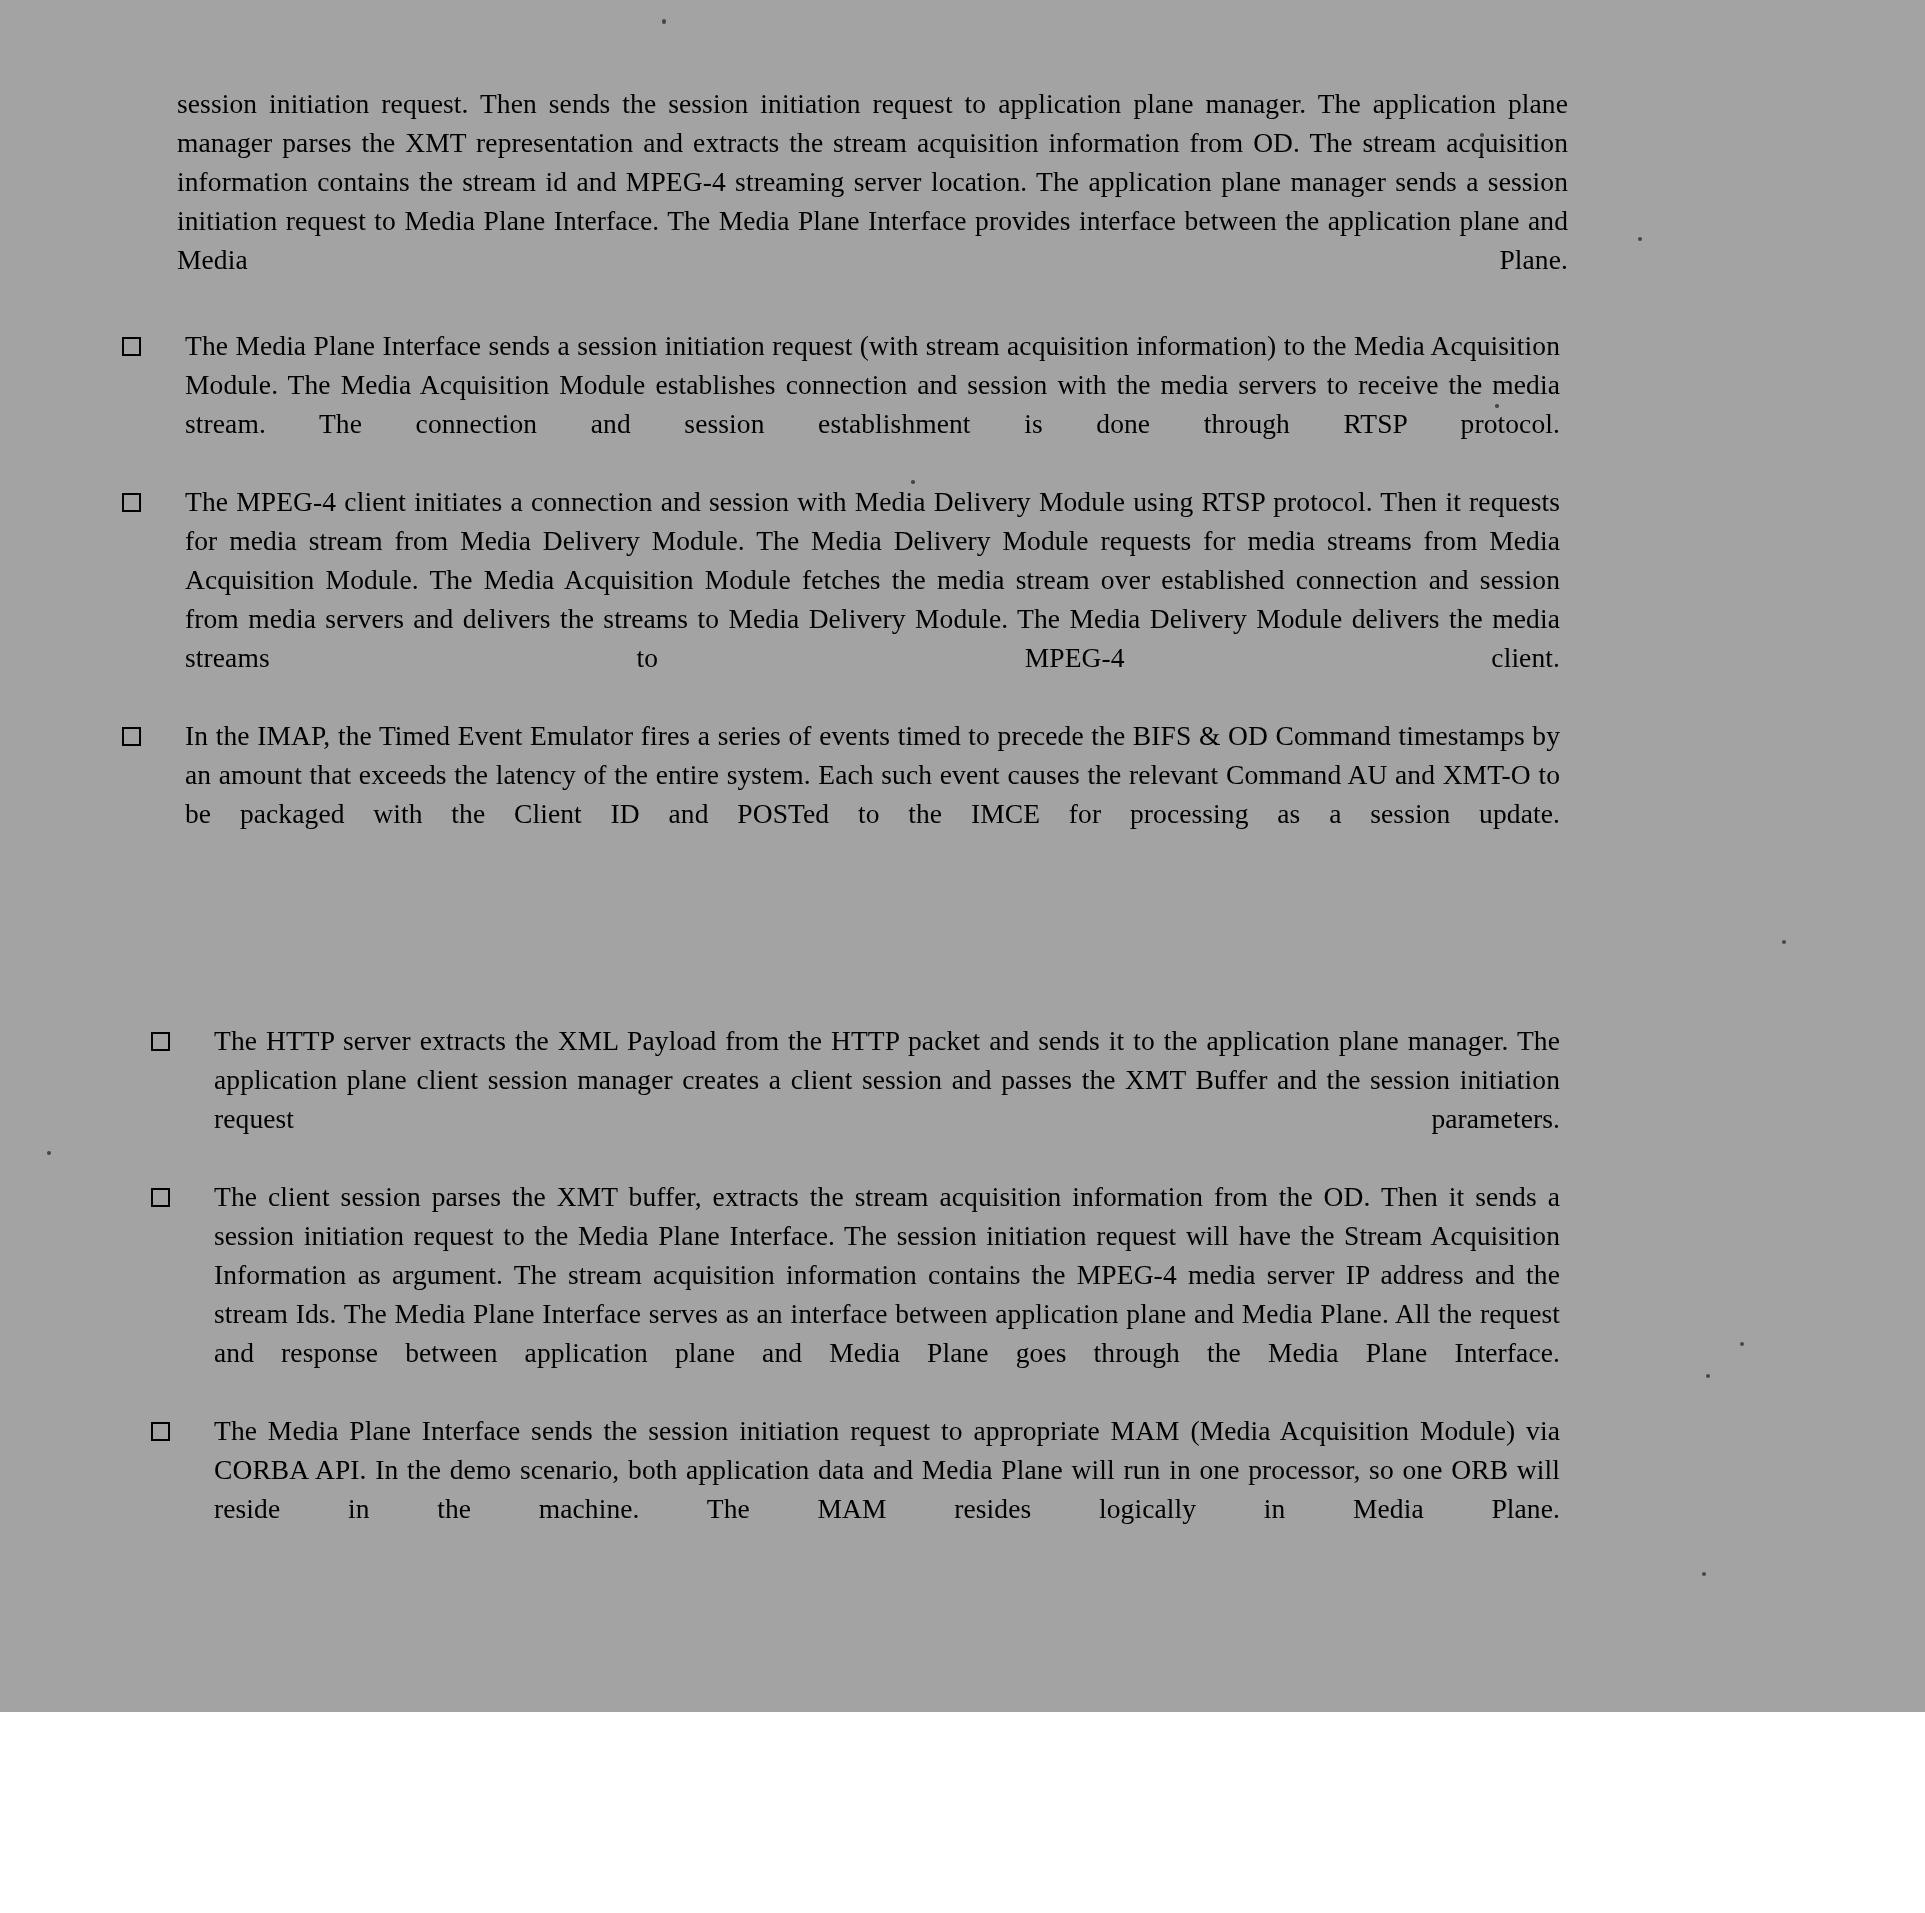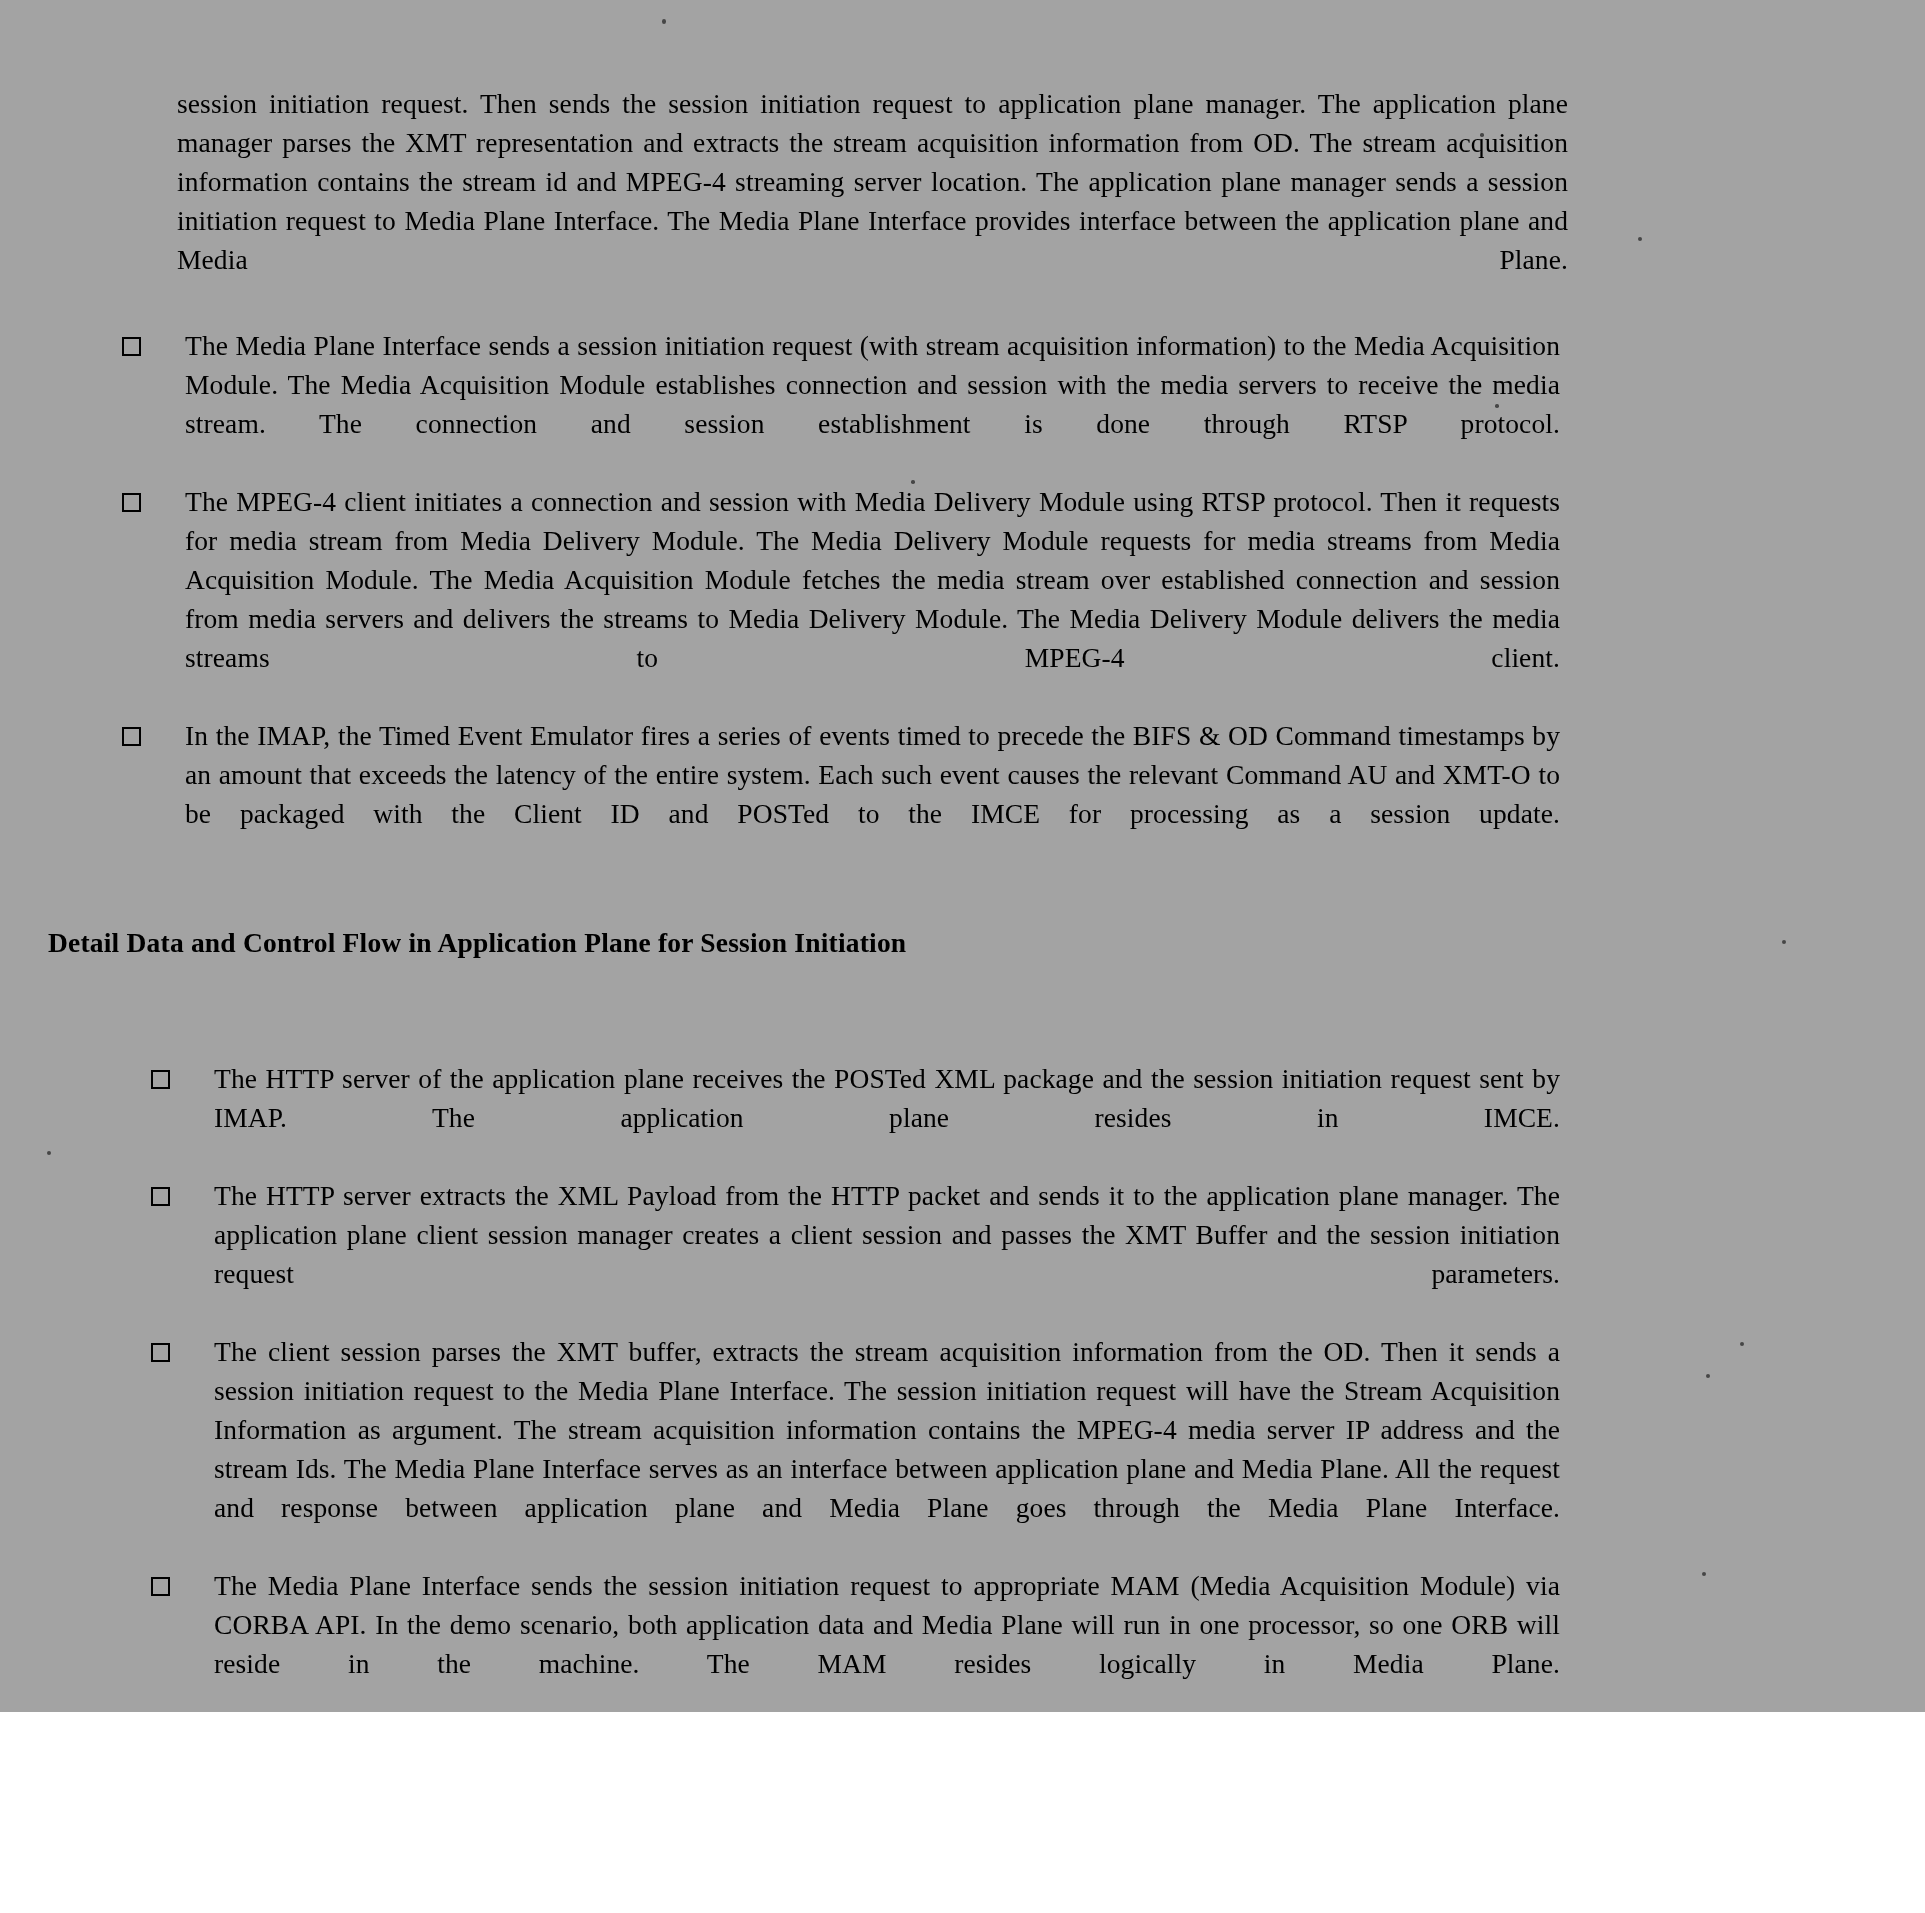--- a/index.html
+++ b/index.html
@@ -138,32 +138,27 @@
         <span class="txt">The MPEG-4 client initiates a connection and session with Media Delivery Module using RTSP protocol. Then it requests for media stream from Media Delivery Module. The Media Delivery Module requests for media streams from Media Acquisition Module. The Media Acquisition Module fetches the media stream over established connection and session from media servers and delivers the streams to Media Delivery Module. The Media Delivery Module delivers the media streams to MPEG-4 client.</span>
       </li>
       <li>
         <span class="bullet"></span>
         <span class="txt">In the IMAP, the Timed Event Emulator fires a series of events timed to precede the BIFS &amp; OD Command timestamps by an amount that exceeds the latency of the entire system. Each such event causes the relevant Command AU and XMT-O to be packaged with the Client ID and POSTed to the IMCE for processing as a session update.</span>
       </li>
     </ul>
 
     <div class="gap-md"></div>
 
-    <h2 class="heading">Detail Data and Control Flow in Application Plane for Session Initiation</h2>
 
     <div class="gap-sm"></div>
 
 
     <div class="gap-lg"></div>
 
     <ul class="blist inner">
-      <li>
-        <span class="bullet"></span>
-        <span class="txt">The HTTP server of the application plane receives the POSTed XML package and the session initiation request sent by IMAP. The application plane resides in IMCE.</span>
-      </li>
       <li>
         <span class="bullet"></span>
         <span class="txt">The HTTP server extracts the XML Payload from the HTTP packet and sends it to the application plane manager. The application plane client session manager creates a client session and passes the XMT Buffer and the session initiation request parameters.</span>
       </li>
       <li>
         <span class="bullet"></span>
         <span class="txt">The client session parses the XMT buffer, extracts the stream acquisition information from the OD. Then it sends a session initiation request to the Media Plane Interface. The session initiation request will have the Stream Acquisition Information as argument. The stream acquisition information contains the MPEG-4 media server IP address and the stream Ids. The Media Plane Interface serves as an interface between application plane and Media Plane. All the request and response between application plane and Media Plane goes through the Media Plane Interface.</span>
       </li>
       <li>
         <span class="bullet"></span>

